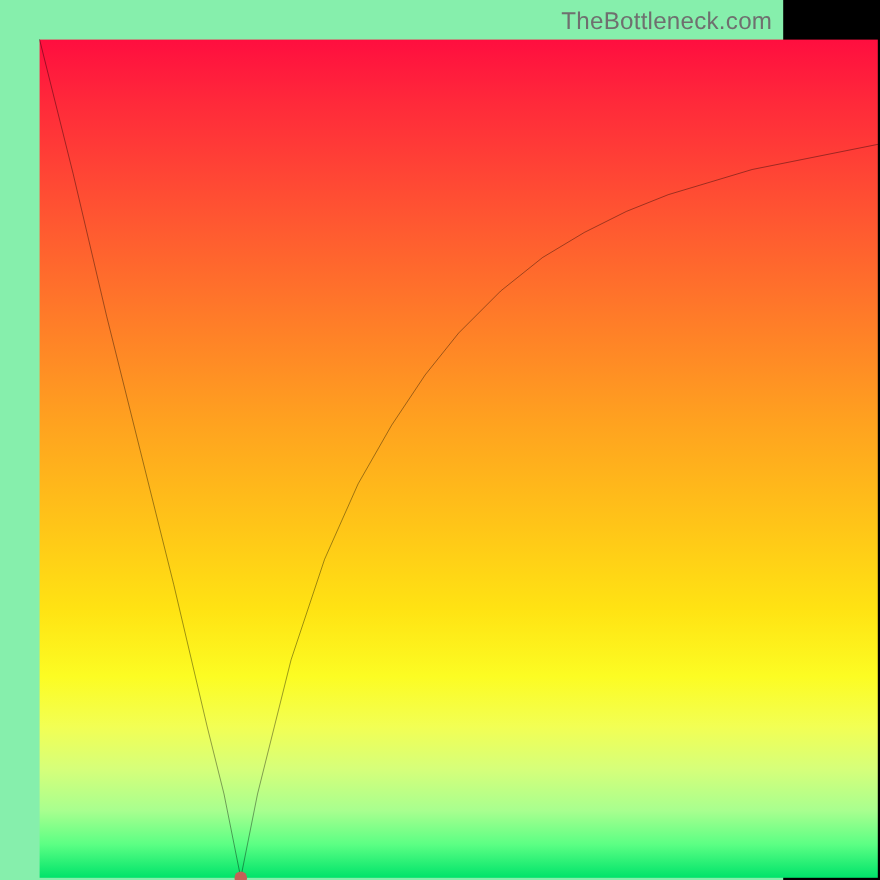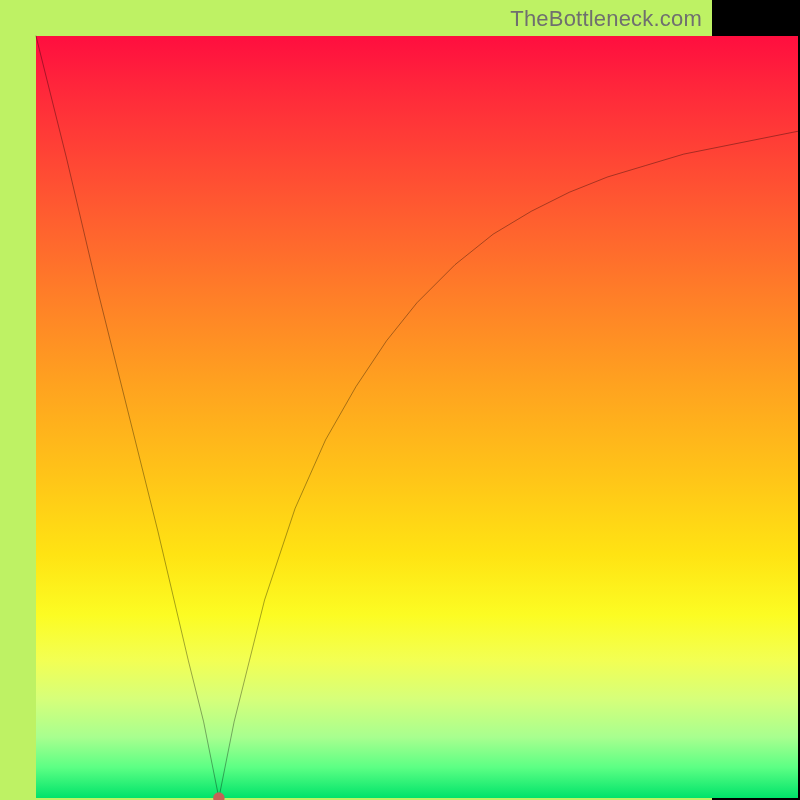--- a/index.html
+++ b/index.html
@@ -8,21 +8,21 @@
     width: 800px;
     height: 800px;
     overflow: hidden;
     background: #000;
     font-family: Arial, Helvetica, sans-serif;
   }
   .frame {
     position: relative;
     width: 712px;
     height: 800px;
-    background: #bef264;
+    background: #86efac;
   }
   .plot-area {
     position: absolute;
     left: 36px;
     top: 36px;
     width: 762px;
     height: 762px;
     
     background: linear-gradient(
       to bottom,

